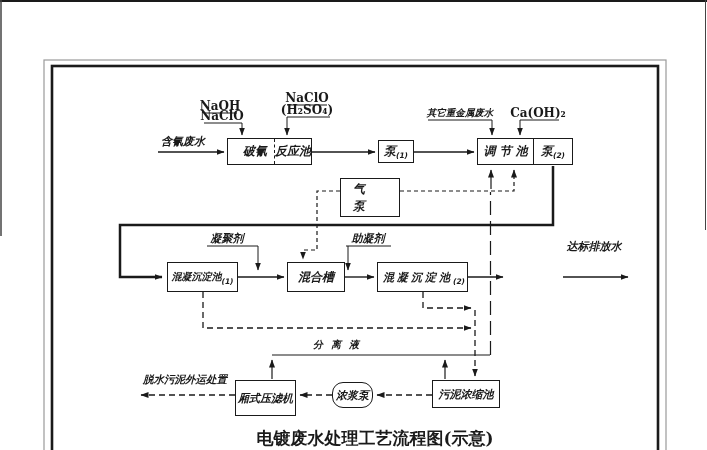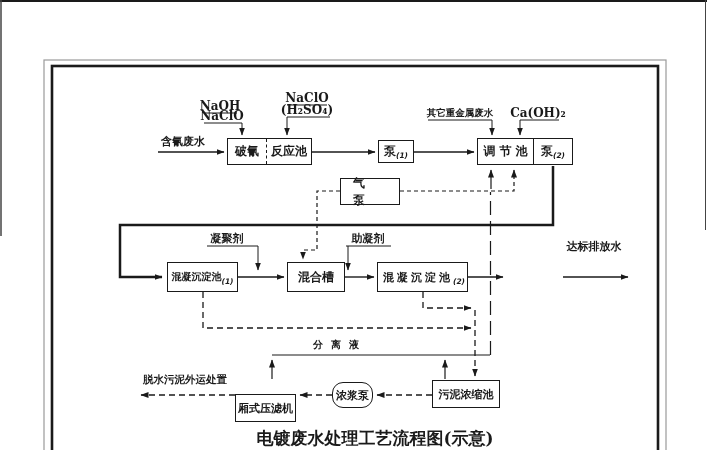--- a/index.html
+++ b/index.html
@@ -4,21 +4,21 @@
 <style>
   html,body{margin:0;padding:0;background:#fff;}
   .stage{position:relative;width:707px;height:450px;background:#fff;overflow:hidden;
          font-family:"DejaVu Sans",sans-serif;color:#1a1a1a;}
   svg.wires{position:absolute;left:0;top:0;z-index:1;}
   .box{position:absolute;background:#fff;border:1.4px solid #1a1a1a;box-sizing:border-box;
        display:flex;align-items:center;justify-content:center;z-index:2;}
   .cell{flex:1;height:100%;display:flex;align-items:center;justify-content:center;white-space:nowrap;}
   .div-dash{border-left:1px dashed #1a1a1a;}
   .div-solid{border-left:1px solid #1a1a1a;}
-  .cjk{font-weight:600;}
+  .cjk{font-style:italic;font-weight:600;}
   .fs12{font-size:12px;} .fs11{font-size:11px;} .fs10{font-size:10px;}
   .sub{font-size:7.5px;font-weight:600;font-style:italic;position:relative;top:4px;}
   .lbl{position:absolute;transform:translateX(-50%);white-space:nowrap;z-index:2;line-height:1.1;}
   .chem{font-family:"DejaVu Serif",serif;font-size:12px;font-weight:600;}
   .ls4{letter-spacing:4px;padding-left:4px;} .ls12{letter-spacing:12px;padding-left:12px;}
   .ls3{letter-spacing:3px;padding-left:3px;} .ls8{letter-spacing:8px;padding-left:8px;margin-left:16px;}
   .title{position:absolute;transform:translateX(-50%);white-space:nowrap;z-index:2;
          font-family:"DejaVu Serif",serif;font-weight:bold;font-size:17px;
          border-bottom:2px solid #1a1a1a;padding:0 3px 1px 3px;}
 </style>
@@ -74,58 +74,58 @@
     <path d="M272,355 L490,355" stroke="#1a1a1a" stroke-width="1.2" fill="none"></path>
     <path d="M490.5,355 L490.5,192" stroke="#1a1a1a" stroke-width="1.2" fill="none" stroke-dasharray="14 6"></path>
     <path d="M272,379 L272,360" stroke="#1a1a1a" stroke-width="1.2" fill="none" marker-end="url(#ah)"></path>
     <path d="M445,379 L445,360" stroke="#1a1a1a" stroke-width="1.2" fill="none" marker-end="url(#ah)"></path>
 
     <path d="M432,395 L377,395" stroke="#1a1a1a" stroke-width="1.3" fill="none" stroke-dasharray="6 4" marker-end="url(#ah)"></path>
     <path d="M332,395 L300,395" stroke="#1a1a1a" stroke-width="1.3" fill="none" stroke-dasharray="6 4" marker-end="url(#ah)"></path>
     <path d="M235,395 L141,395" stroke="#1a1a1a" stroke-width="1.3" fill="none" stroke-dasharray="6 4" marker-end="url(#ah)"></path>
   </svg>
 
-  <div class="box" style="left:227px;top:138px;width:85px;height:27px;">
+  <div class="box" style="left:227px;top:138px;width:85px;height:27px;padding-left:8px;">
     <div class="cell cjk fs12" style="flex:0 0 38px;">破氰</div>
     <div class="cell cjk fs12 div-dash">反应池</div>
   </div>
 
   <div class="box" style="left:378px;top:140px;width:36px;height:23px;">
     <span class="cjk fs12">泵</span>
       <span class="sub">(1)</span>
   </div>
 
   <div class="box" style="left:477px;top:138px;width:96px;height:27px;">
     <div class="cell cjk fs12 ls4" style="flex:0 0 51px;">调节池</div>
     <div class="cell div-solid">
         <span class="cjk fs12">泵</span>
         <span class="sub">(2)</span>
       </div>
   </div>
 
-  <div class="box" style="left:340px;top:178px;width:60px;height:27px;">
+  <div class="box" style="left:340px;top:178px;width:60px;height:39px;">
     <span class="cjk fs12 ls12">气泵</span>
   </div>
 
   <div class="box" style="left:167px;top:262px;width:71px;height:30px;">
     <span class="cjk fs10">混凝沉淀池</span>
       <span class="sub">(1)</span>
   </div>
 
   <div class="box" style="left:287px;top:262px;width:58px;height:30px;">
     <span class="cjk fs12">混合槽</span>
   </div>
 
   <div class="box" style="left:377px;top:262px;width:91px;height:30px;">
     <span class="cjk fs11 ls3">混凝沉淀池</span>
       <span class="sub">(2)</span>
   </div>
 
 
-  <div class="box" style="left:235px;top:380px;width:61px;height:28px;margin-top:14px;">
+  <div class="box" style="left:235px;top:380px;width:61px;height:36px;">
     <span class="cjk fs11">厢式压滤机</span>
   </div>
 
   <div class="box" style="left:332px;top:382px;width:41px;height:26px;border-radius:11px;">
     <span class="cjk fs11">浓浆泵</span>
   </div>
 
   <div class="box" style="left:432px;top:380px;width:68px;height:28px;">
     <span class="cjk fs11">污泥浓缩池</span>
   </div>

